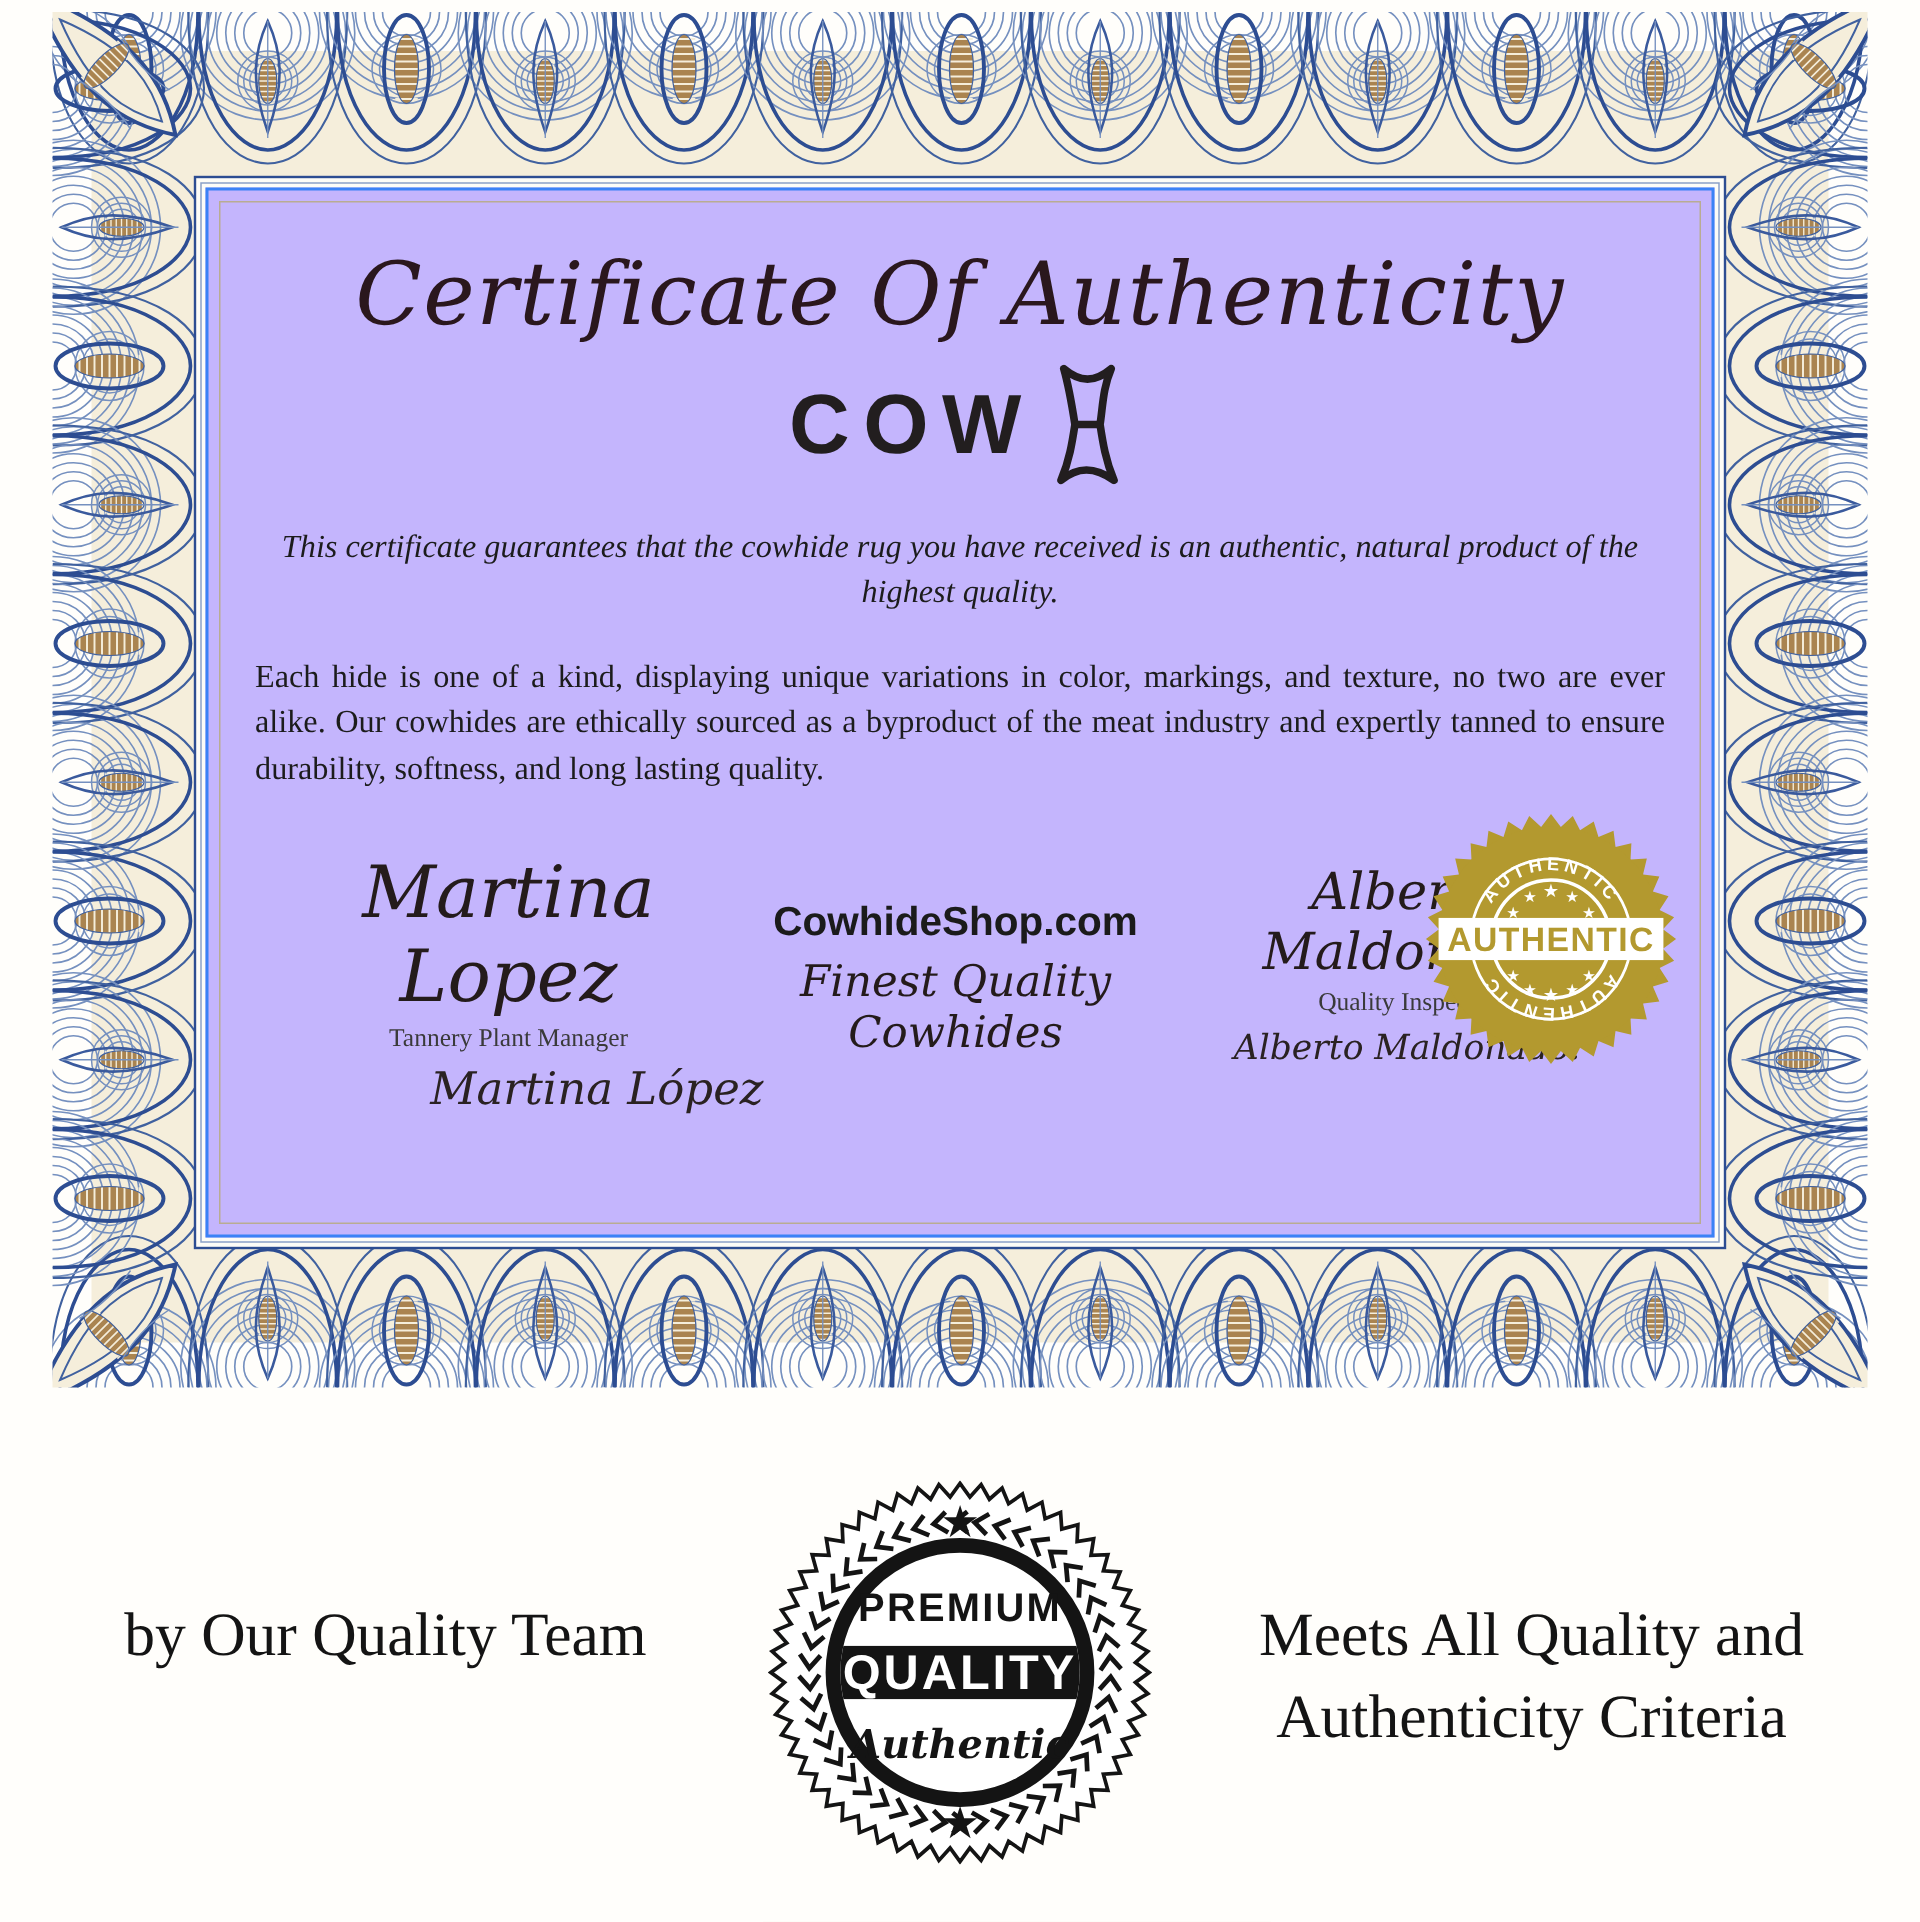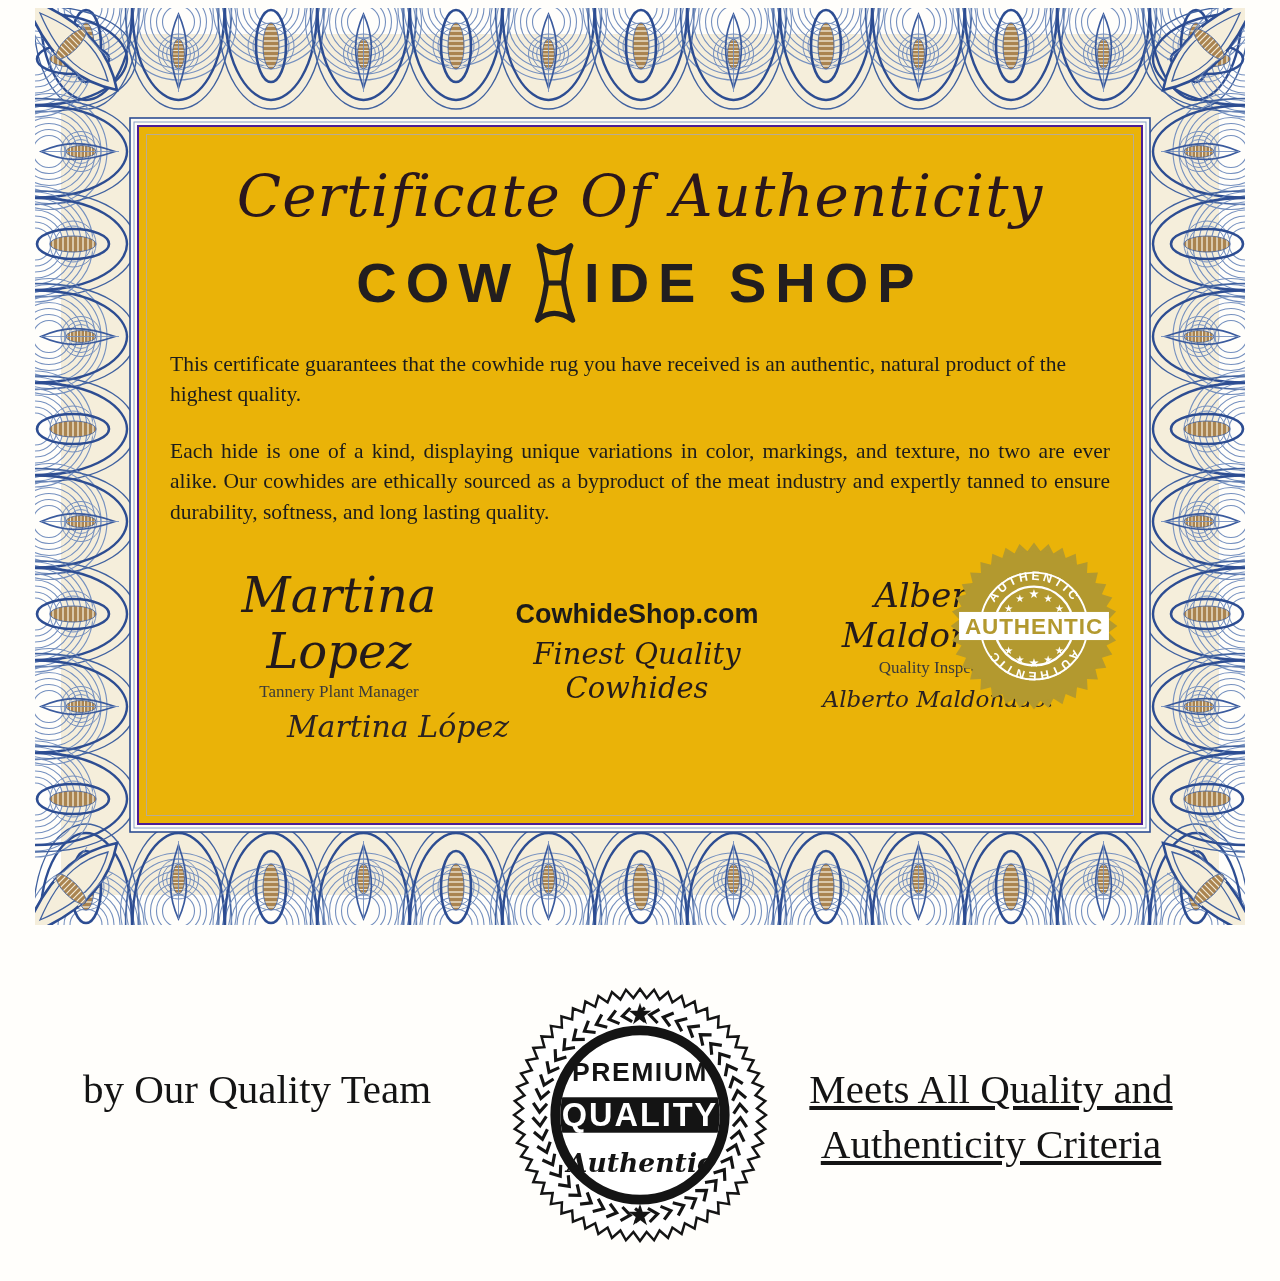--- a/index.html
+++ b/index.html
@@ -7,42 +7,42 @@
   .page {
     position:relative; width:1280px; height:1281px; overflow:hidden;
     background:#fffefb;
     font-family:"Liberation Serif", serif;
   }
   
   .border-svg { position:absolute; left:35px; top:8px; width:1210px; height:917px; }
   
   .panel {
     position:absolute; left:137px; top:125px; width:1006px; height:700px;
-    background:#eab308; border:2px solid #4c1d95;
+    background:#c4b5fd; border:2px solid #3b82f6;
   }
   .panel-inner {
     position:absolute; left:7px; top:7px; right:7px; bottom:7px;
     border:1px solid #b9ac92; overflow:hidden; text-align:center;
   }
   .title {
     margin-top:30px;
     font-family:"DejaVu Serif", serif; font-style:italic;
     font-size:58px; line-height:1.1; color:#2a171d; letter-spacing:1px;
   }
   .logo-row {
     margin-top:14px; display:flex; align-items:center; justify-content:center;
     font-family:"Liberation Sans", sans-serif; font-weight:700;
     font-size:56px; letter-spacing:9px; color:#221e1f;
   }
   .hide-glyph { width:54px; height:80px; margin:0 2px 0 8px; }
   .body-p {
     width:940px; margin:26px auto 0; text-align:justify;
     font-size:21.5px; line-height:1.42; color:#1c1c1c;
   }
-  .body-p.first { text-align:left; }
+  .body-p.first { text-align:center;font-style:italic; }
   .sig-row { position:relative; margin-top:34px; height:190px; }
   .script { font-family:"DejaVu Serif", serif; font-style:italic; }
   .sig-block { position:absolute; text-align:center; }
   .sig-left { left:22px; top:6px; width:340px; }
   .sig-center { left:350px; top:38px; width:280px; }
   .sig-right { left:636px; top:14px; width:310px; }
   .sig-name-lg { font-size:48px; color:#241b1b; }
   .sig-name-md { font-size:34px; color:#241b1b; }
   .sig-role { margin-top:3px; font-size:17px; color:#3a3a3a; }
   .sig-hand { margin-top:7px; font-size:30px; color:#2a2222;text-align:right; }
@@ -51,21 +51,21 @@
   .site-tag { margin-top:7px; font-size:29px; color:#241b1b; }
   .seal-wrap { position:absolute; right:10px; top:-24px; width:178px; height:178px; }
   
   .footer { position:absolute; left:0; top:960px; width:1280px; height:321px; }
   .badge-svg { position:absolute; left:512px; top:27px; width:256px; height:256px; }
   .foot-note {
     position:absolute; top:102px; width:470px; text-align:center;
     font-size:41px; line-height:1.33; color:#141414;
   }
   .foot-left { left:22px; }
-  .foot-right { left:756px;text-decoration:underline; }
+  .foot-right { left:786px; }
 </style>
 </head>
 <body>
 
 <div class="page">
 
   <svg class="border-svg" viewBox="0 0 1210 917" aria-hidden="true">
     <defs>
       <g id="fan" fill="none" stroke="#7590bf" stroke-width="1.1">
         <circle r="16"></circle>
@@ -194,21 +194,20 @@
     <div class="panel-inner">
 
       <div class="title">Certificate Of Authenticity</div>
 
       <div class="logo-row">
         <span>COW</span>
         <svg class="hide-glyph" viewBox="0 0 58 86" aria-hidden="true">
           <path d="M12,3 C24,13 34,13 46,3 C40,17 40,30 38,43 C40,56 42,69 48,83 C34,73 22,73 10,83 C16,69 18,56 20,43 C18,30 16,17 12,3 Z" fill="none" stroke="#221e1f" stroke-width="5.5" stroke-linejoin="round"></path>
           <line x1="20" y1="43" x2="38" y2="43" stroke="#221e1f" stroke-width="5.5"></line>
         </svg>
-        <span>IDE SHOP</span>
       </div>
 
       <p class="body-p first">This certificate guarantees that the cowhide rug you have received is an authentic, natural product of the highest quality.</p>
       <p class="body-p">Each hide is one of a kind, displaying unique variations in color, markings, and texture, no two are ever alike. Our cowhides are ethically sourced as a byproduct of the meat industry and expertly tanned to ensure durability, softness, and long lasting quality.</p>
 
       <div class="sig-row">
 
         <div class="sig-block sig-left">
           <div class="script sig-name-lg">Martina Lopez</div>
           <div class="sig-role">Tannery Plant Manager</div>

